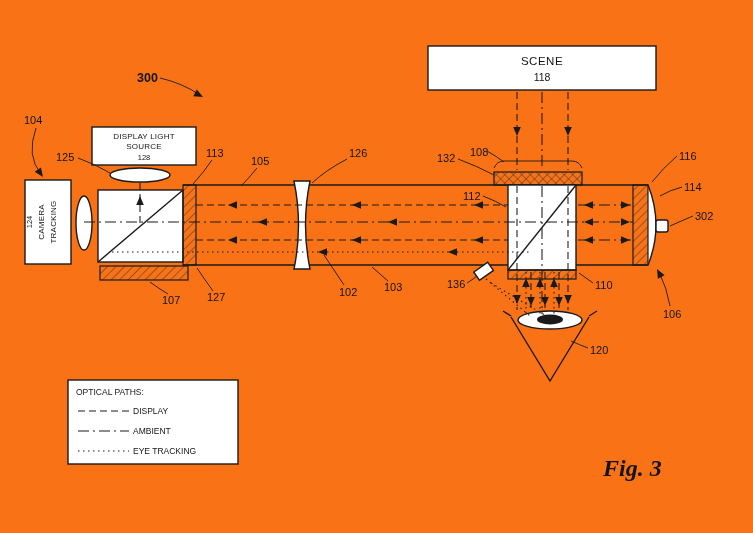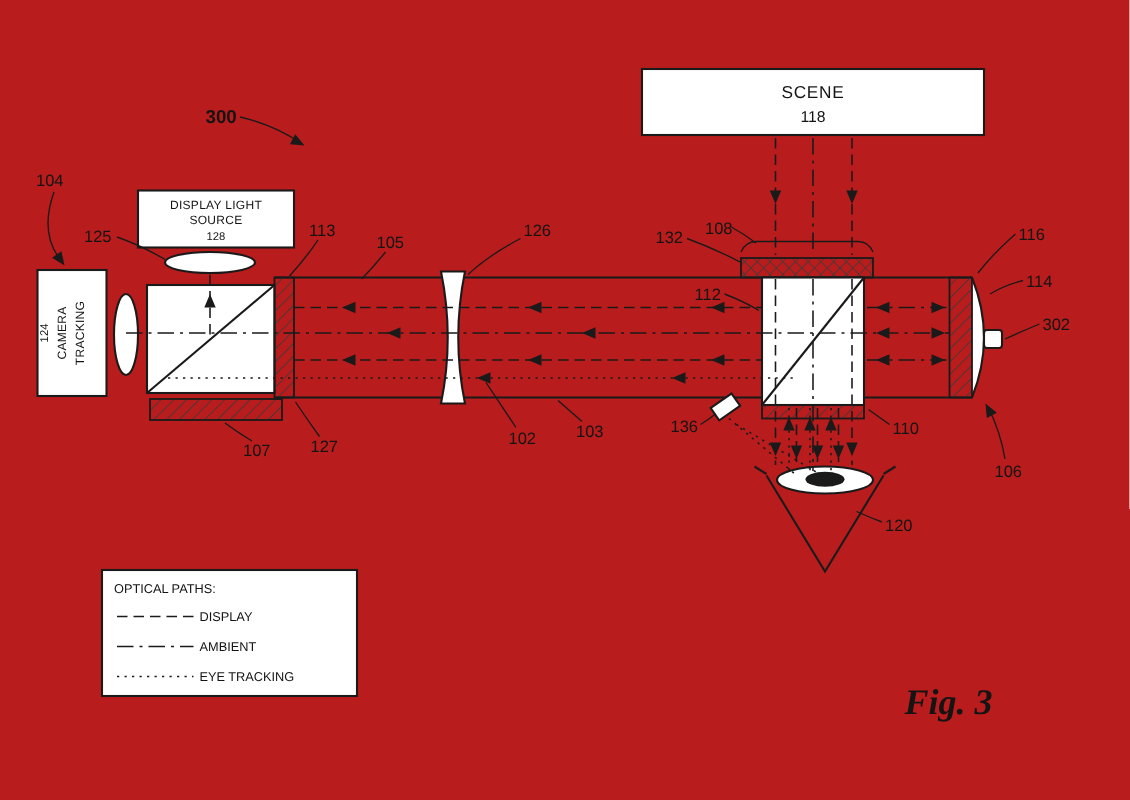--- a/index.html
+++ b/index.html
@@ -1,16 +1,16 @@
 <!DOCTYPE html>
 <html><head>
 <meta charset="utf-8">
 <style>
   html,body{margin:0;padding:0;background:#fff;}
-  #page{position:relative;width:753px;height:533px;background:#b91c1c;overflow:hidden;
+  #page{position:relative;width:753px;height:533px;background:#f97316;overflow:hidden;
         font-family:"Liberation Sans",sans-serif;}
   svg text{font-family:"Liberation Sans",sans-serif;fill:#141414;}
   .outline{fill:#ffffff;stroke:#1a1a1a;stroke-width:1.4;}
   .nofill{fill:none;stroke:#1a1a1a;stroke-width:1.4;}
   .hatched{fill:url(#hatch);stroke:#1a1a1a;stroke-width:1.2;}
   .crosshatched{fill:url(#cross);stroke:#1a1a1a;stroke-width:1.2;}
   .ray{fill:none;stroke:#1a1a1a;stroke-width:1.05;}
   .dashed{stroke-dasharray:7 4;}
   .dashdot{stroke-dasharray:11 4 2 4;}
   .dotted{stroke-dasharray:1.5 3.5;}

